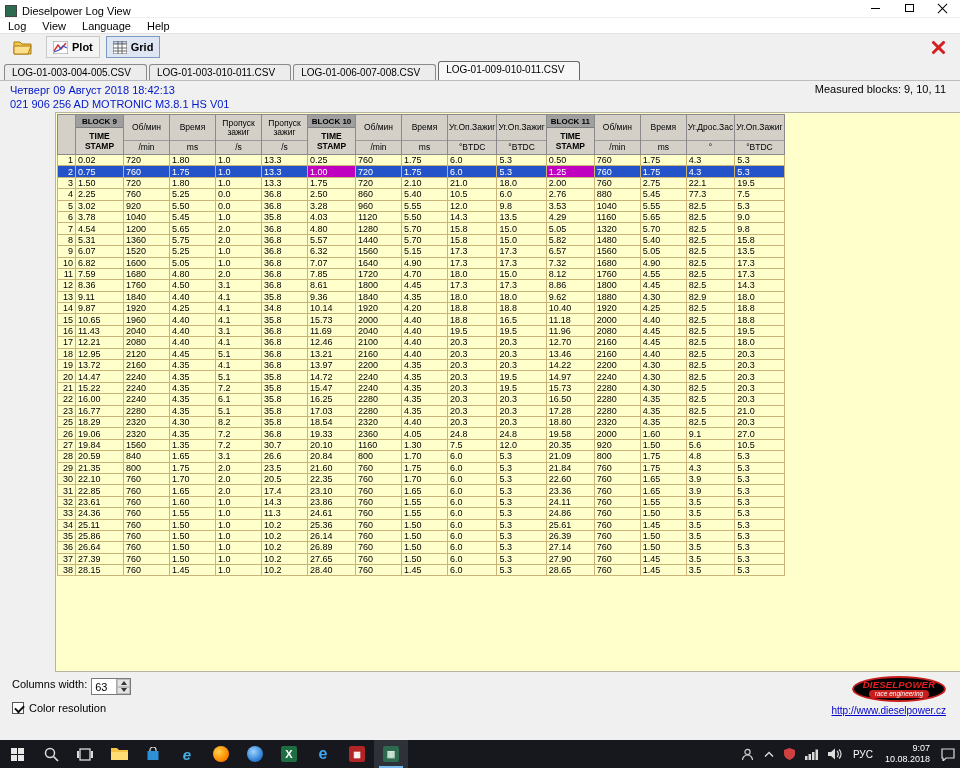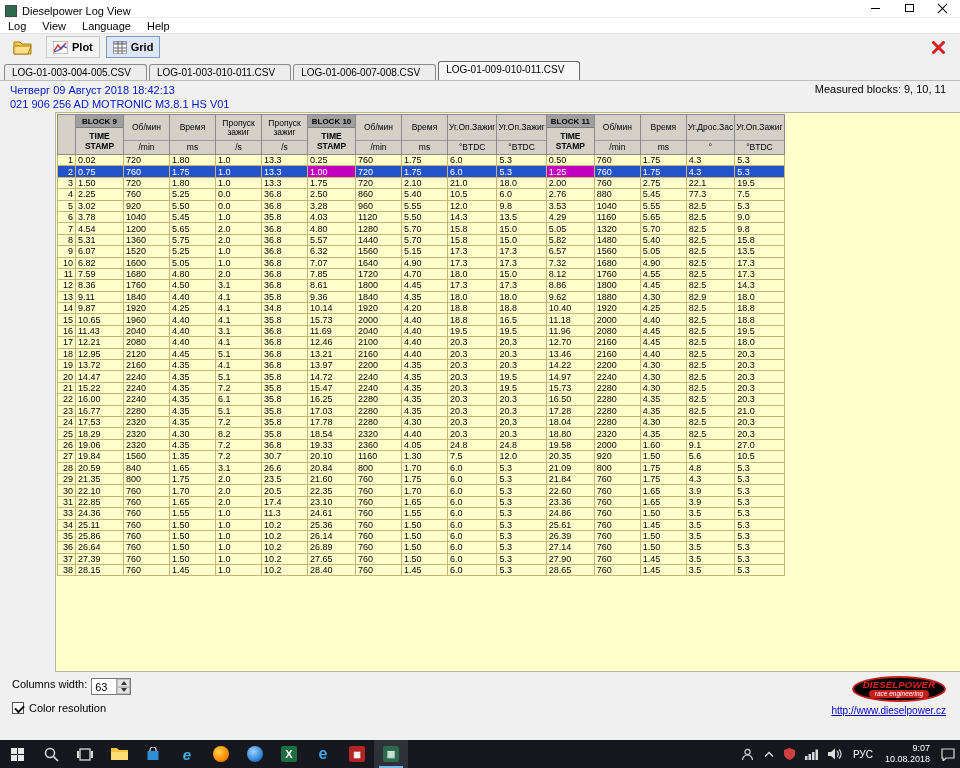--- a/index.html
+++ b/index.html
@@ -663,38 +663,20 @@
             <td>4.35</td>
             <td>20.3</td>
             <td>20.3</td>
             <td>17.28</td>
             <td>2280</td>
             <td>4.35</td>
             <td>82.5</td>
             <td>21.0</td>
           </tr>
           <tr>
-            <td class="rownum">24</td>
-            <td>17.53</td>
-            <td>2320</td>
-            <td>4.35</td>
-            <td>7.2</td>
-            <td>35.8</td>
-            <td>17.78</td>
-            <td>2280</td>
-            <td>4.30</td>
-            <td>20.3</td>
-            <td>20.3</td>
-            <td>18.04</td>
-            <td>2280</td>
-            <td>4.30</td>
-            <td>82.5</td>
-            <td>20.3</td>
-          </tr>
-          <tr>
             <td class="rownum">25</td>
             <td>18.29</td>
             <td>2320</td>
             <td>4.30</td>
             <td>8.2</td>
             <td>35.8</td>
             <td>18.54</td>
             <td>2320</td>
             <td>4.40</td>
             <td>20.3</td>
@@ -804,20 +786,38 @@
             <td>17.4</td>
             <td>23.10</td>
             <td>760</td>
             <td>1.65</td>
             <td>6.0</td>
             <td>5.3</td>
             <td>23.36</td>
             <td>760</td>
             <td>1.65</td>
             <td>3.9</td>
+            <td>5.3</td>
+          </tr>
+          <tr>
+            <td class="rownum">32</td>
+            <td>23.61</td>
+            <td>760</td>
+            <td>1.60</td>
+            <td>1.0</td>
+            <td>14.3</td>
+            <td>23.86</td>
+            <td>760</td>
+            <td>1.55</td>
+            <td>6.0</td>
+            <td>5.3</td>
+            <td>24.11</td>
+            <td>760</td>
+            <td>1.55</td>
+            <td>3.5</td>
             <td>5.3</td>
           </tr>
           <tr>
             <td class="rownum">33</td>
             <td>24.36</td>
             <td>760</td>
             <td>1.55</td>
             <td>1.0</td>
             <td>11.3</td>
             <td>24.61</td>

